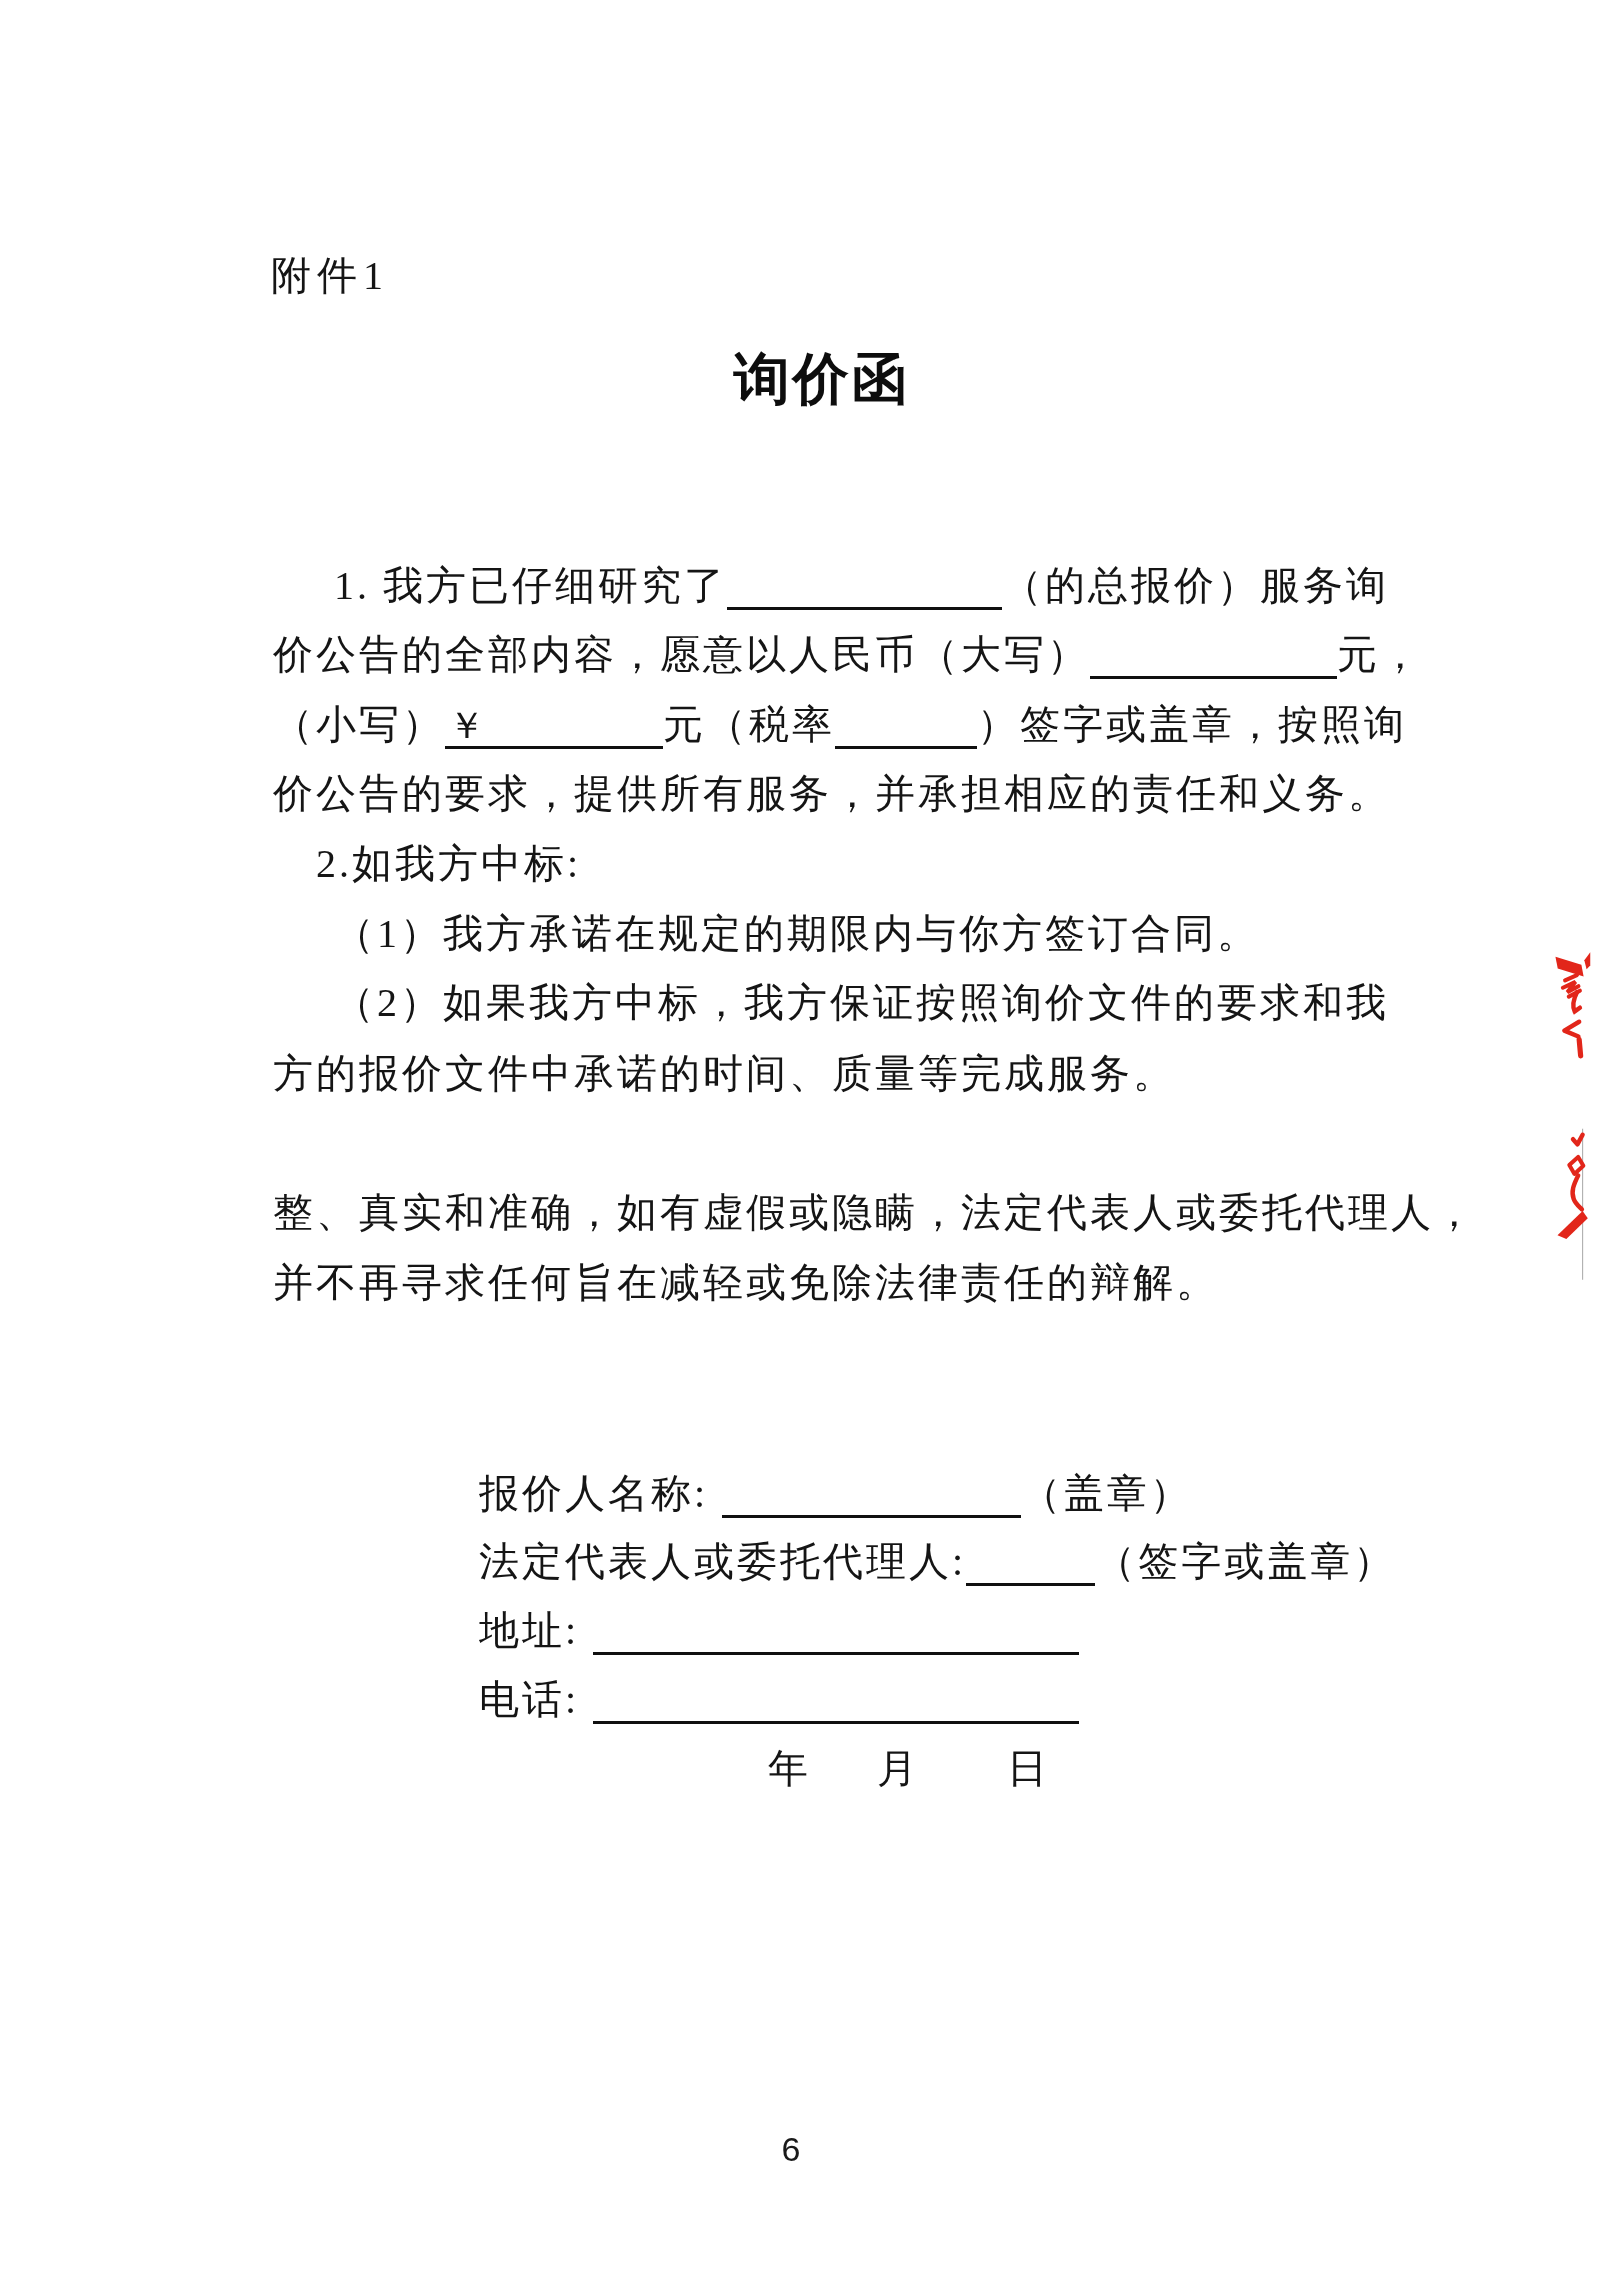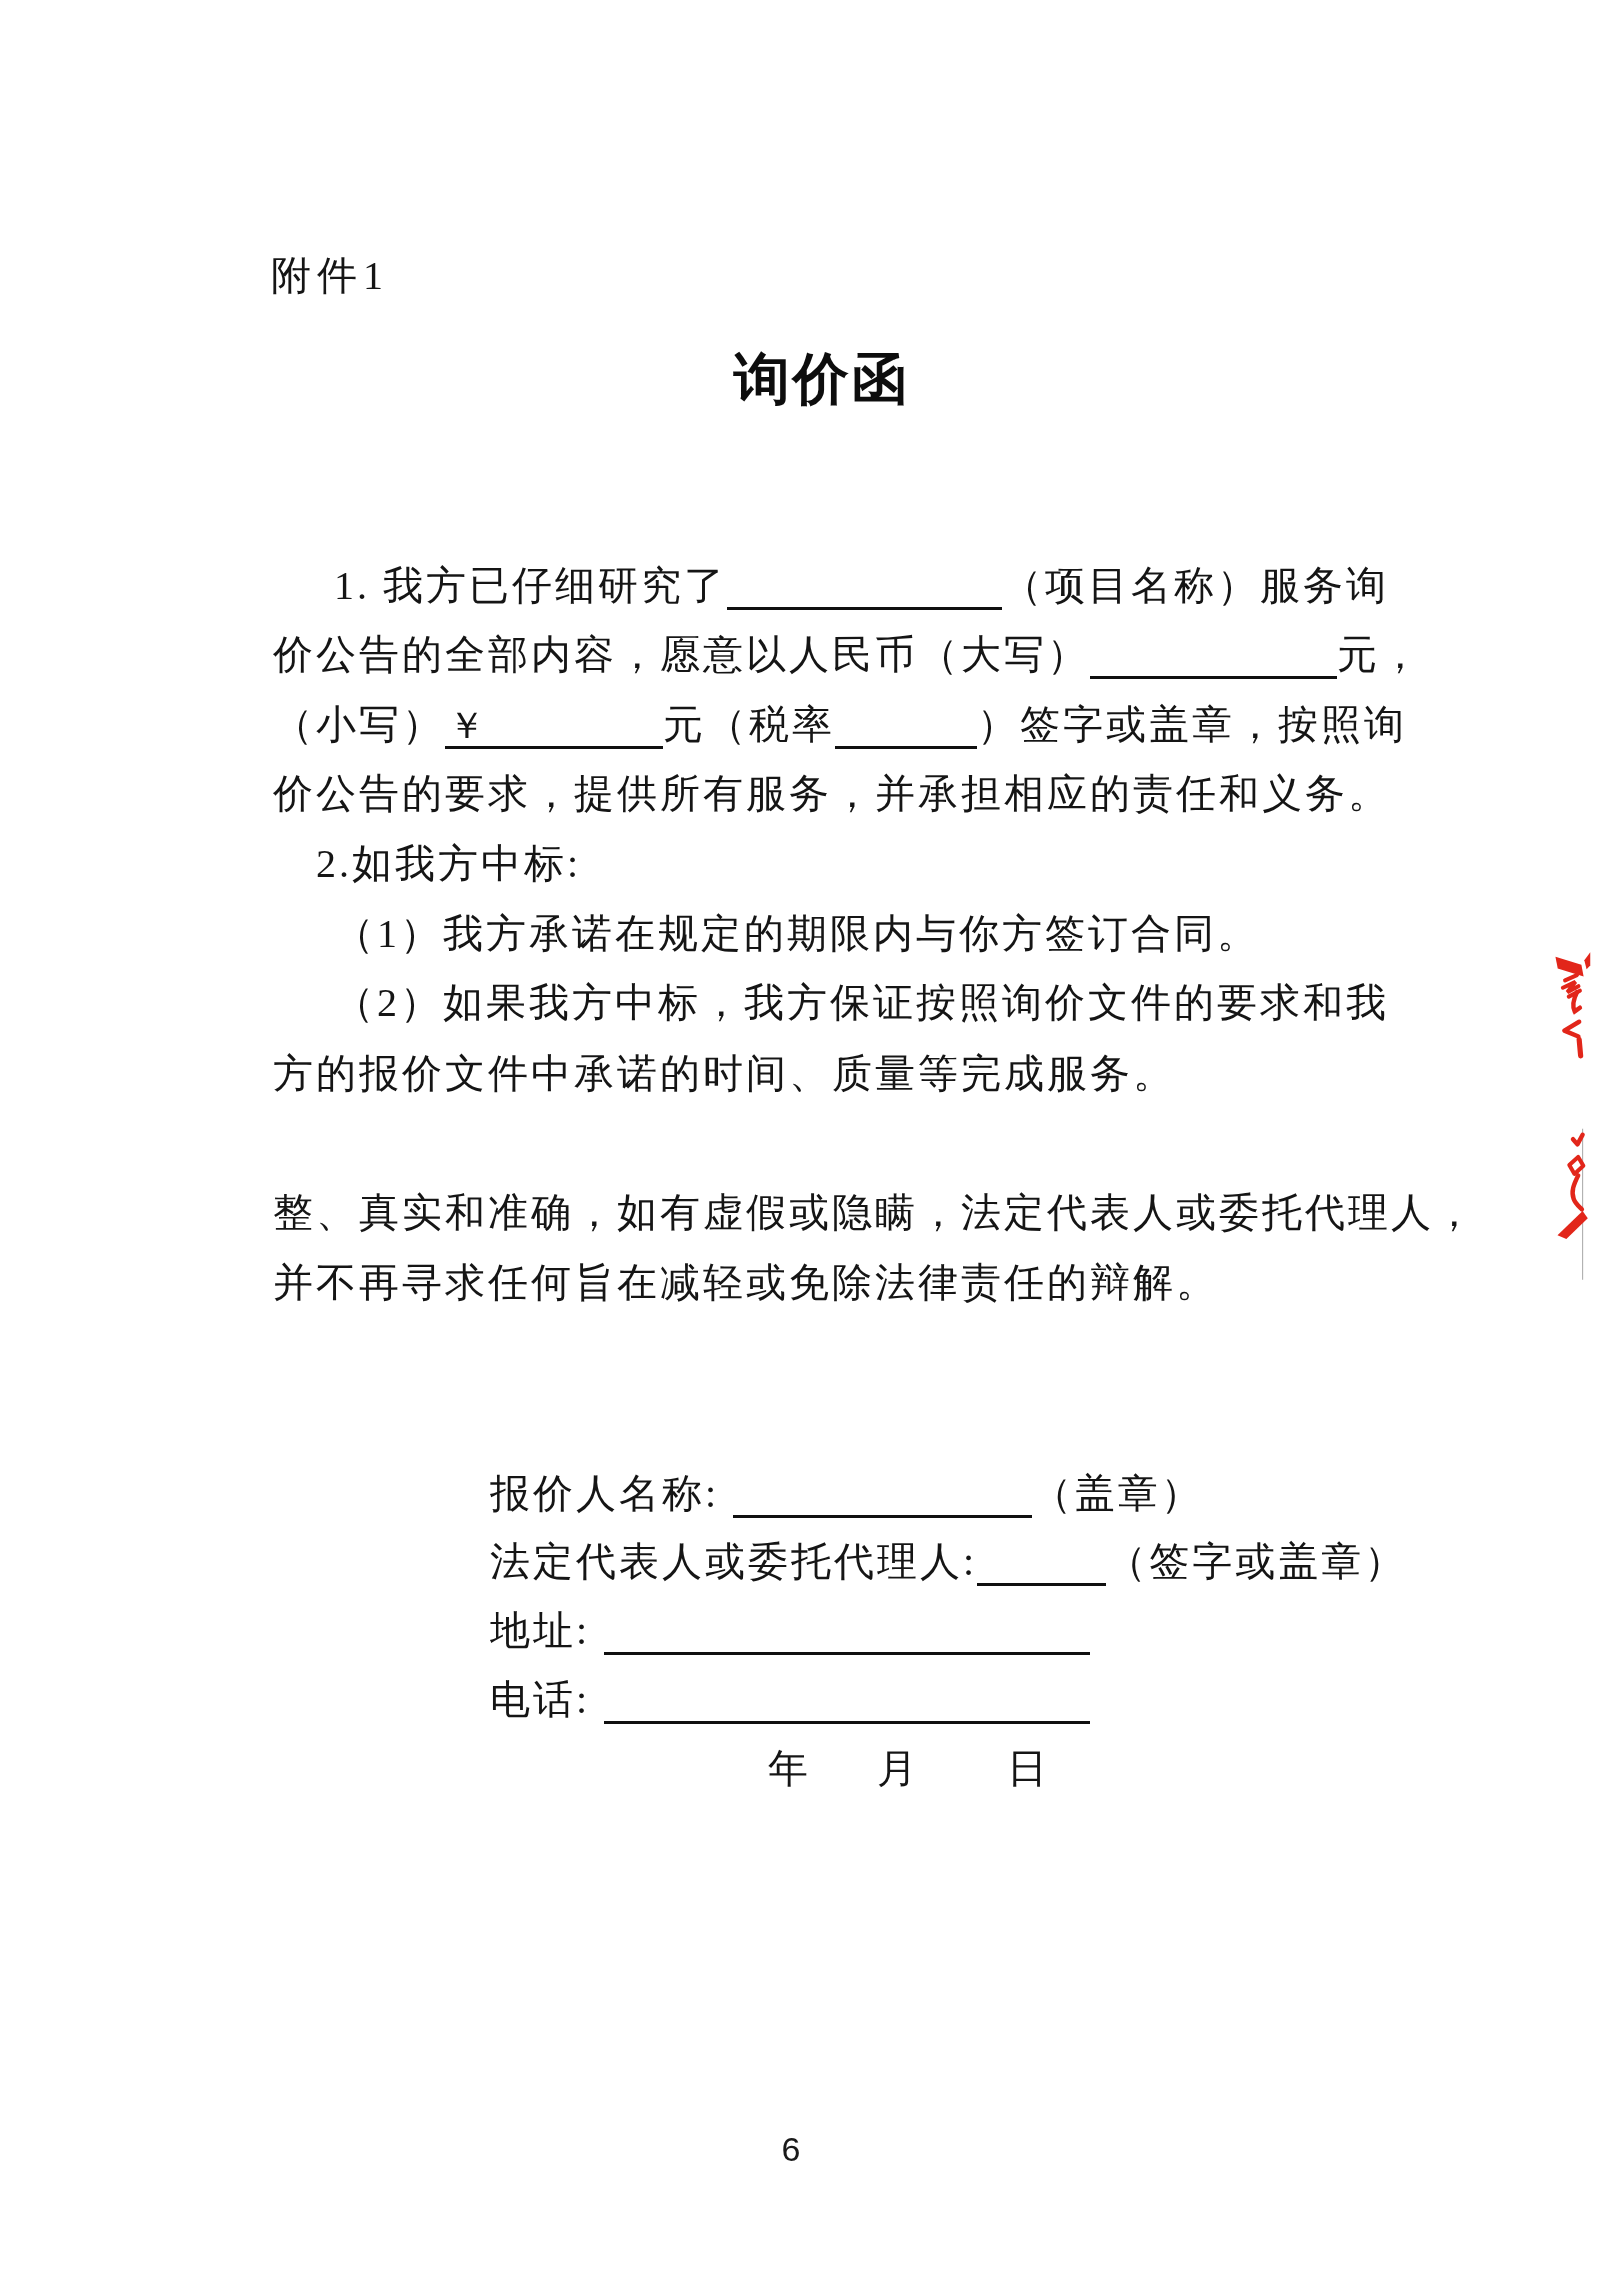--- a/index.html
+++ b/index.html
@@ -46,21 +46,21 @@
     position:relative;
   }
   .gap-l { margin-left:13.5px; }
   .cur {
     position:absolute;
     left:3px; bottom:1.5px;
     font-size:37px;
     letter-spacing:0;
     line-height:1;
   }
-  .sig { left:490px; }
+  .sig { left:479px; }
   .pagenum {
     position:absolute;
     left:0; right:40px; top:2127px;
     text-align:center;
     font-size:34px;
     line-height:45px;
     font-family:"Liberation Sans","DejaVu Sans",sans-serif;
     color:#1a1a1a;
   }
   .stamp {
@@ -72,21 +72,21 @@
 </style>
 </head>
 <body>
 
 <div class="page">
 
   <div class="line attachment">附件1</div>
   <h1 class="title">询价函</h1>
 
 
-  <div class="line" style="top:560px; left:334px"><span>1. 我方已仔细研究了</span><span class="blank" style="width:275px"></span><span>（项目名称）服务询</span></div>
+  <div class="line" style="top:560px; left:334px"><span>1. 我方已仔细研究了</span><span class="blank" style="width:275px"></span><span>（的总报价）服务询</span></div>
 
   <div class="line" style="top:629px"><span>价公告的全部内容，愿意以人民币（大写）</span><span class="blank" style="width:247px"></span><span>元，</span></div>
 
   <div class="line" style="top:699px"><span>（小写）</span><span class="blank" style="width:218px"><span class="cur">￥</span></span><span>元（税率</span><span class="blank" style="width:142px"></span><span>）签字或盖章，按照询</span></div>
 
   <div class="line" style="top:768px">价公告的要求，提供所有服务，并承担相应的责任和义务。</div>
 
   <div class="line" style="top:838px; left:316px">2.如我方中标:</div>
   <div class="line" style="top:908px; left:334px">（1）我方承诺在规定的期限内与你方签订合同。</div>
   <div class="line" style="top:977px; left:334px">（2）如果我方中标，我方保证按照询价文件的要求和我</div>

